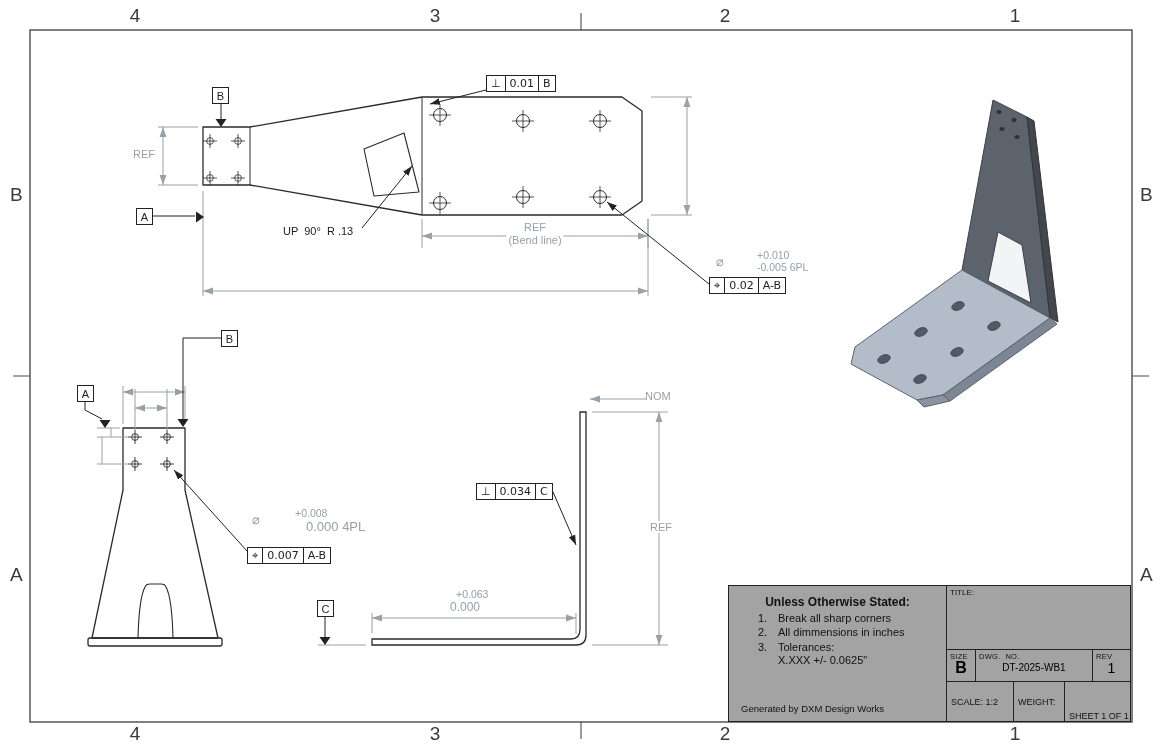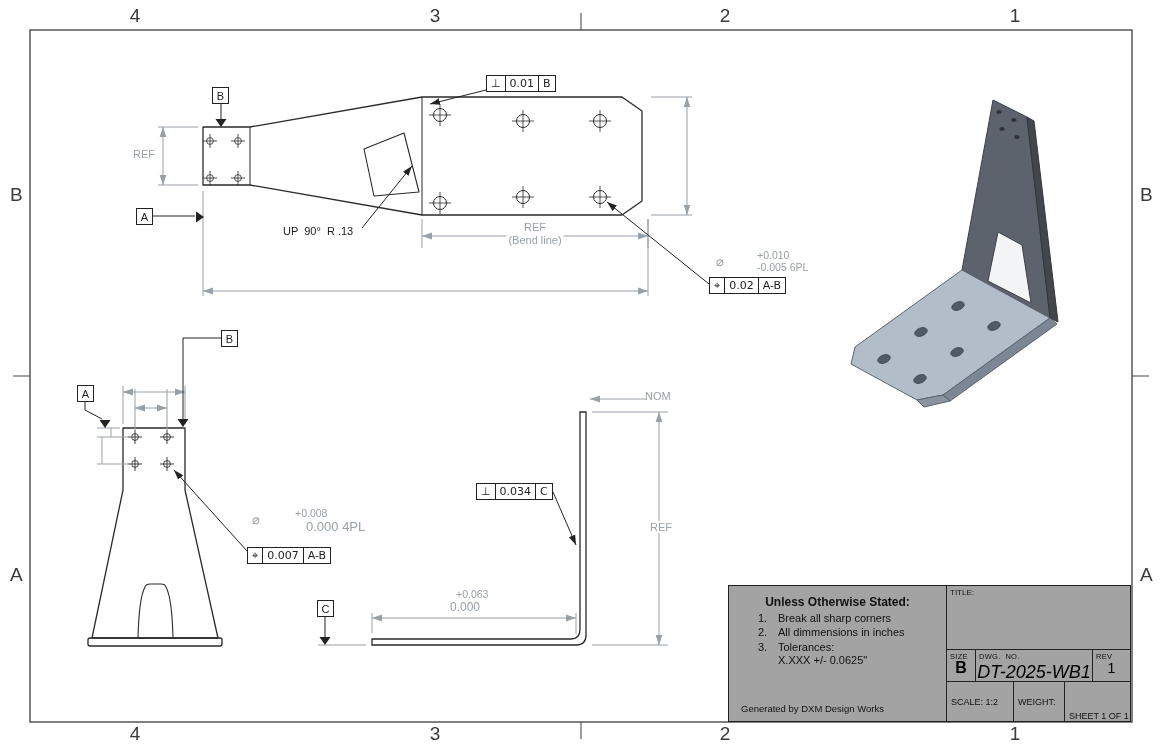--- a/index.html
+++ b/index.html
@@ -42,21 +42,21 @@
            justify-content:center; font-size:12px; color:#111; }
   .tb-title { flex:1; border-bottom:1.4px solid #222; position:relative; }
   .tb-title-label { position:absolute; top:2px; left:3px; font-size:8px; color:#111; }
   .tb-title-main { margin-top:12px; text-align:center; font-size:20px; line-height:21px; color:#0d0d0d; }
   .tb-row3 { height:32px; border-bottom:1.4px solid #222; display:flex; }
   .tb-row3 .cell { position:relative; border-right:1.4px solid #222; }
   .tb-row3 .cell:last-child { border-right:none; }
   .cell-size { width:29px; } .cell-dwg { flex:1; } .cell-rev { width:37px; }
   .mini { position:absolute; top:2px; left:3px; font-size:7.5px; letter-spacing:0.3px; color:#111; white-space:pre; }
   .size-big { position:absolute; left:0; right:0; top:9px; text-align:center; font-size:16px; font-weight:bold; color:#000; }
-  .dwg-val  { position:absolute; left:0; right:0; top:12px; text-align:center; font-size:18px; color:#000;font-style:italic; }
+  .dwg-val  { position:absolute; left:0; right:0; top:12px; text-align:center; font-size:10px; color:#000; }
   .rev-val  { position:absolute; left:0; right:0; top:10px; text-align:center; font-size:14px; color:#000; }
   .tb-row4 { flex:0 0 21px; display:flex; font-size:9px; color:#111; }
   .tb-row4 .cell { display:flex; align-items:center; padding-left:4px; border-right:1.4px solid #222; }
   .tb-row4 .cell:last-child { border-right:none; }
   .cell-scale { width:67px; } .cell-weight { width:51px; } .cell-sheet { flex:1;margin-top:29px; }
 </style>
 </head>
 <body>
 
 <div id="sheet">

